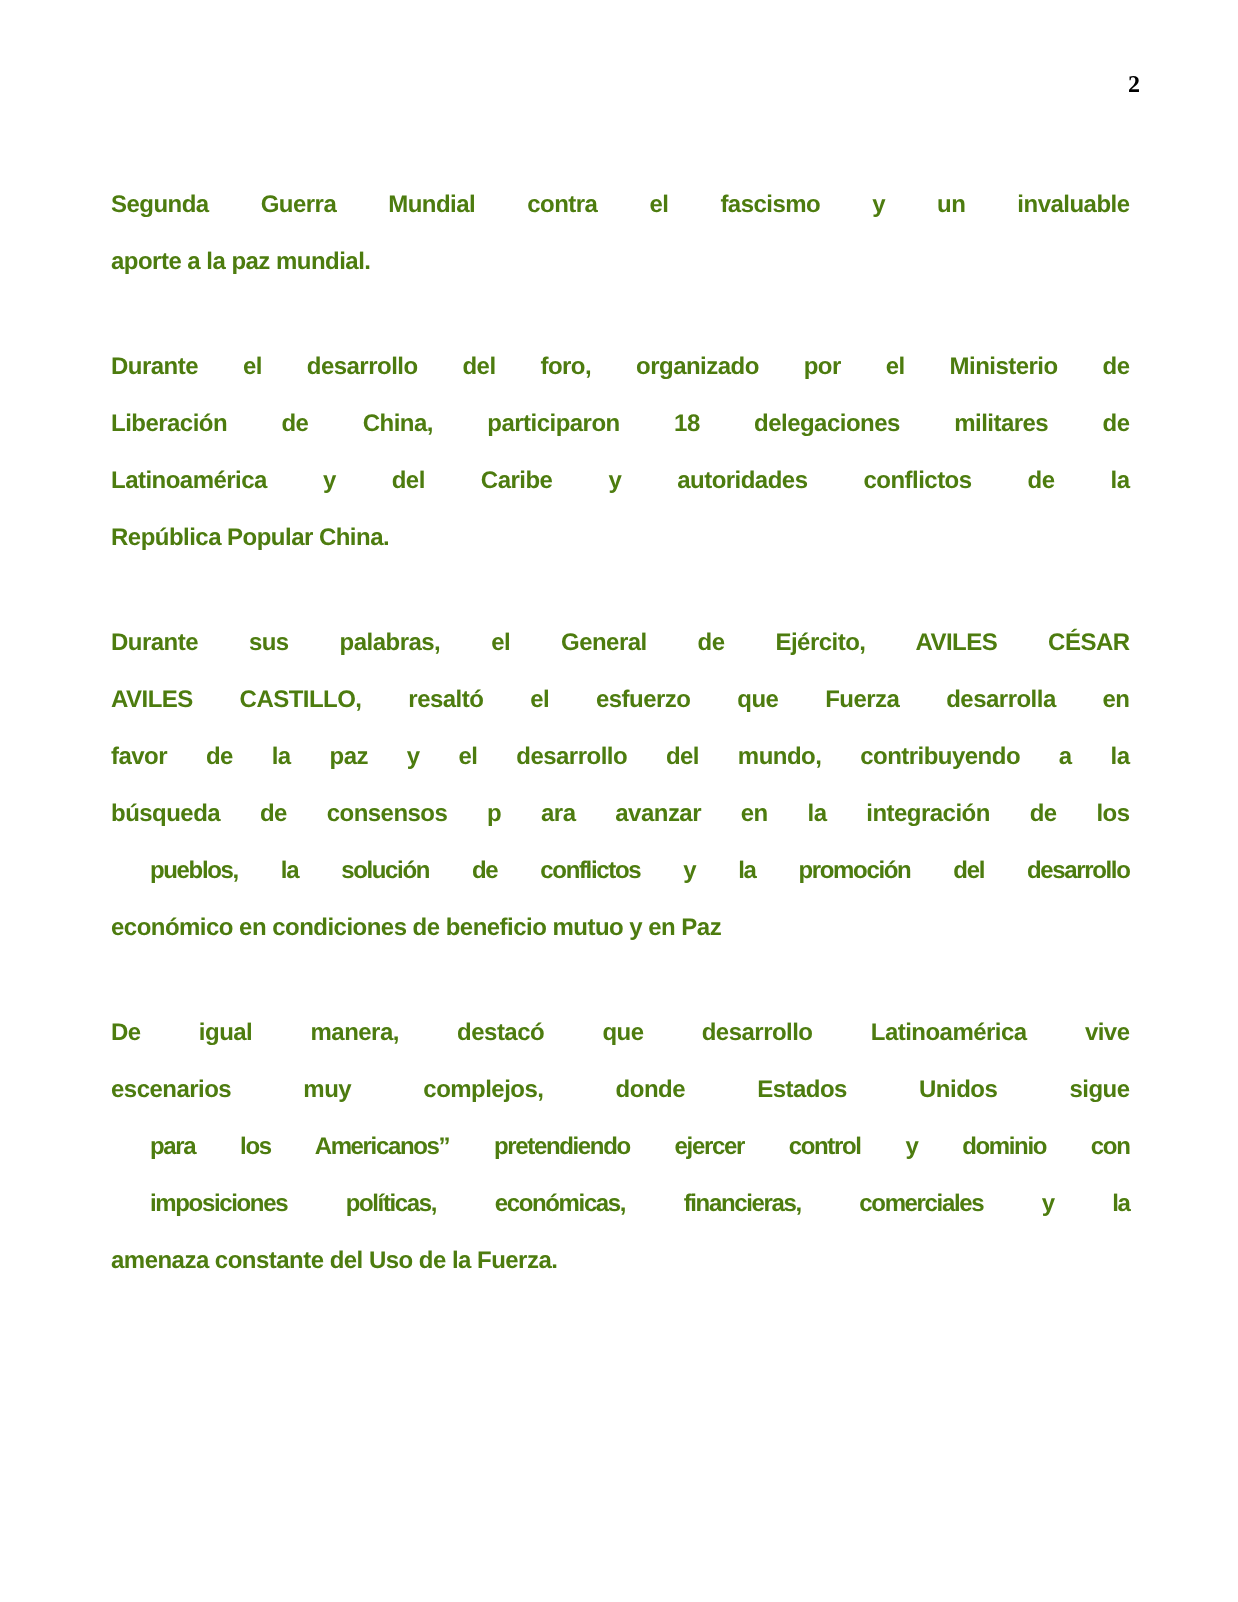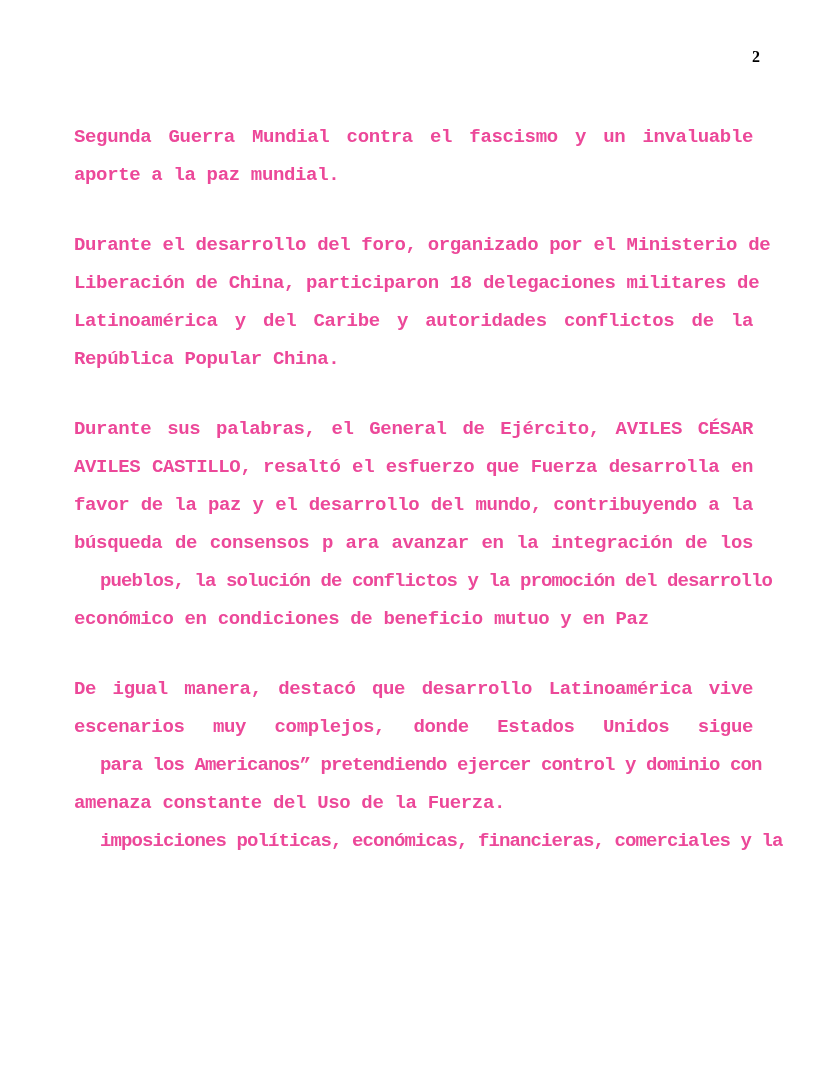--- a/index.html
+++ b/index.html
@@ -4,22 +4,22 @@
 <style>
   html, body { margin: 0; padding: 0; background: #ffffff; }
   body { width: 825px; height: 1068px; position: relative; overflow: hidden; }
   .page-number {
     position: absolute; top: 48px; left: 730px; width: 30px;
     text-align: right;
     font-family: "Liberation Serif", serif; font-weight: bold; font-size: 16px; color: #000;
   }
   .body-text {
     position: absolute; left: 74px; width: 679px; top: 118px;
-    font-family: Liberation Mono, monospace; font-weight: bold;
-    font-size: 19px; color: #ec4899;
+    font-family: Liberation Sans, sans-serif; font-weight: bold;
+    font-size: 16px; color: #4d7c0f;
   }
   .para { margin: 0 0 32px 0; }
   .line {
     display: block; height: 38px; line-height: 38px;
     text-align: justify; text-align-last: justify;
     white-space: nowrap; overflow: visible;
     letter-spacing: -0.35px;
   }
   .line.last { text-align-last: left; }
   .line.tight { letter-spacing: -0.9px; margin-left: 26px; }
@@ -45,16 +45,16 @@
     <span class="line">AVILES CASTILLO, resaltó el esfuerzo que Fuerza desarrolla en</span>
     <span class="line">favor de la paz y el desarrollo del mundo, contribuyendo a la</span>
     <span class="line">búsqueda de consensos p ara avanzar en la integración de los</span>
     <span class="line tight">pueblos, la solución de conflictos y la promoción del desarrollo</span>
     <span class="line last">económico en condiciones de beneficio mutuo y en Paz</span>
   </div>
   <div class="para">
     <span class="line">De igual manera, destacó que desarrollo Latinoamérica vive</span>
     <span class="line">escenarios muy complejos, donde Estados Unidos sigue</span>
     <span class="line tight">para los Americanos” pretendiendo ejercer control y dominio con</span>
+    <span class="line tight">imposiciones políticas, económicas, financieras, comerciales y la</span>
     <span class="line last">amenaza constante del Uso de la Fuerza.</span>
-    <span class="line tight">imposiciones políticas, económicas, financieras, comerciales y la</span>
   </div>
 </div>
 
 </body></html>

